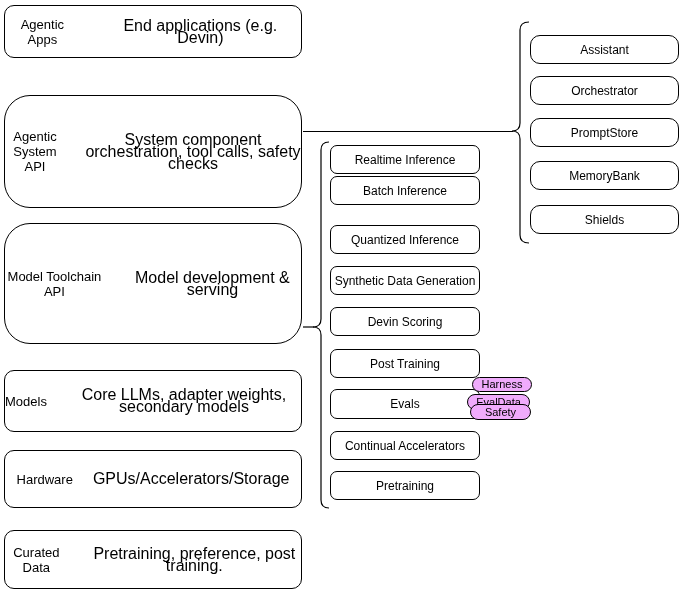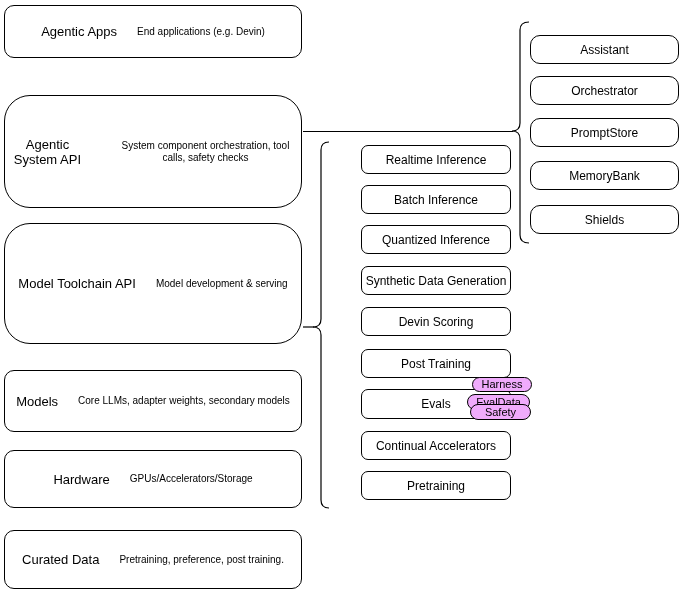--- a/index.html
+++ b/index.html
@@ -17,22 +17,22 @@
     background:#ffffff;
     border:1px solid #000;
     box-sizing:border-box;
     display:flex;flex-direction:row;
     align-items:center;justify-content:center;
     text-align:center;
     z-index:2;
   }
   .lbox{left:4px;width:298px;gap:4px;}
   .ltitle{font-size:13px;line-height:15px;}
-  .lsub{font-size:10px;line-height:12px;margin-left:16px;}
-  .mbox{left:330px;width:150px;height:29px;border-radius:7px;font-size:12px;white-space:nowrap;margin-left:31px;}
+  .lsub{font-size:16px;line-height:12px;margin-left:16px;}
+  .mbox{left:330px;width:150px;height:29px;border-radius:7px;font-size:12px;white-space:nowrap;}
   .rbox{left:530px;width:149px;height:29px;border-radius:10px;font-size:12px;white-space:nowrap;}
   .pill{
     position:absolute;
     background:#f0abfc;border:1px solid #000;box-sizing:border-box;
     border-radius:999px;
     display:flex;align-items:center;justify-content:center;
     font-size:11px;line-height:11px;white-space:nowrap;
     z-index:3;
   }
 </style>
@@ -76,21 +76,21 @@
     <div class="ltitle">Curated Data</div>
     <div class="lsub">Pretraining, preference, post training.</div>
   </div>
 
   <div class="node lbox" style="top:450px;height:58px;border-radius:10px">
     <div class="ltitle">Hardware</div>
     <div class="lsub">GPUs/Accelerators/Storage</div>
   </div>
 
   <div class="node mbox" style="top:145px">Realtime Inference</div>
-  <div class="node mbox" style="top:185px">Batch Inference</div>
+  <div class="node mbox" style="top:176px">Batch Inference</div>
   <div class="node mbox" style="top:225px">Quantized Inference</div>
   <div class="node mbox" style="top:266px">Synthetic Data Generation</div>
   <div class="node mbox" style="top:307px">Devin Scoring</div>
   <div class="node mbox" style="top:349px">Post Training</div>
   <div class="node mbox" style="top:389px;height:30px">Evals</div>
   <div class="node mbox" style="top:431px">Continual Accelerators</div>
   <div class="node mbox" style="top:471px">Pretraining</div>
 
   <div class="pill" style="left:472px;top:377px;width:60px;height:15px">Harness</div>
   <div class="pill" style="left:467px;top:394px;width:63px;height:16px">EvalData</div>

